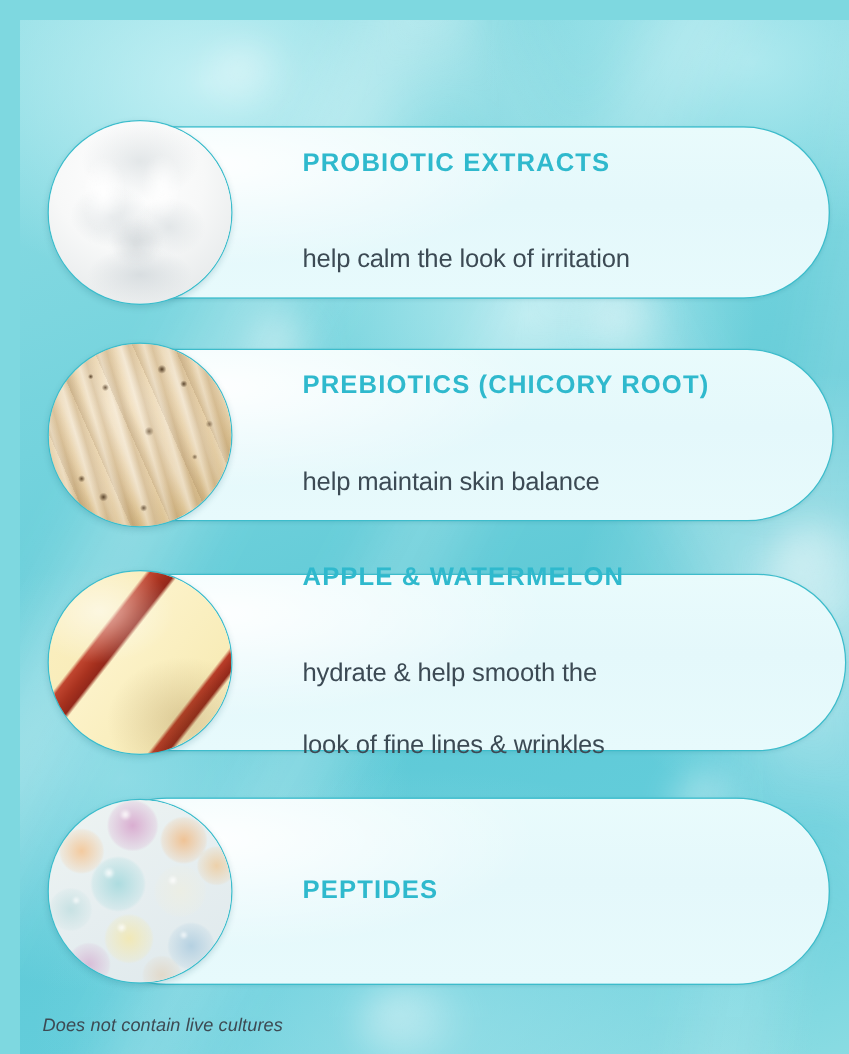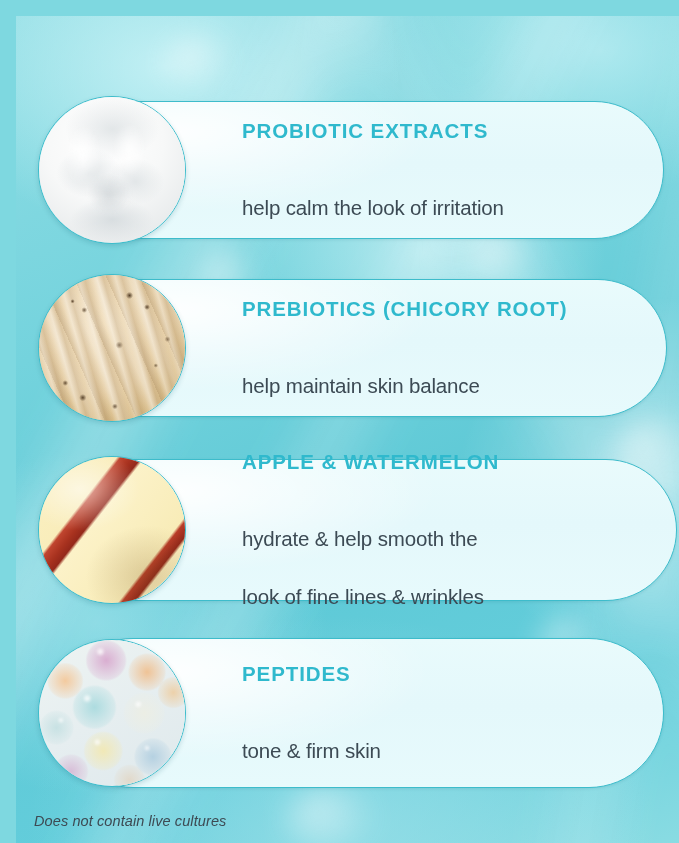--- a/index.html
+++ b/index.html
@@ -281,18 +281,17 @@
         <div class="body-line">look of fine lines &amp; wrinkles</div>
       </div>
     </div>
     <div class="row" style="top: 622px; height: 150px; width: 679px;">
       <div class="pill" style="width: 606px;"></div>
       <div class="thumb">
         <div class="art art-beads"></div>
       </div>
       <div class="copy">
         <div class="heading">PEPTIDES</div>
-        <div class="body-line">tone &amp; firm skin</div>
       </div>
     </div>
   </div>
 
 <div id="footnote">Does not contain live cultures</div>
 
 </body></html>

